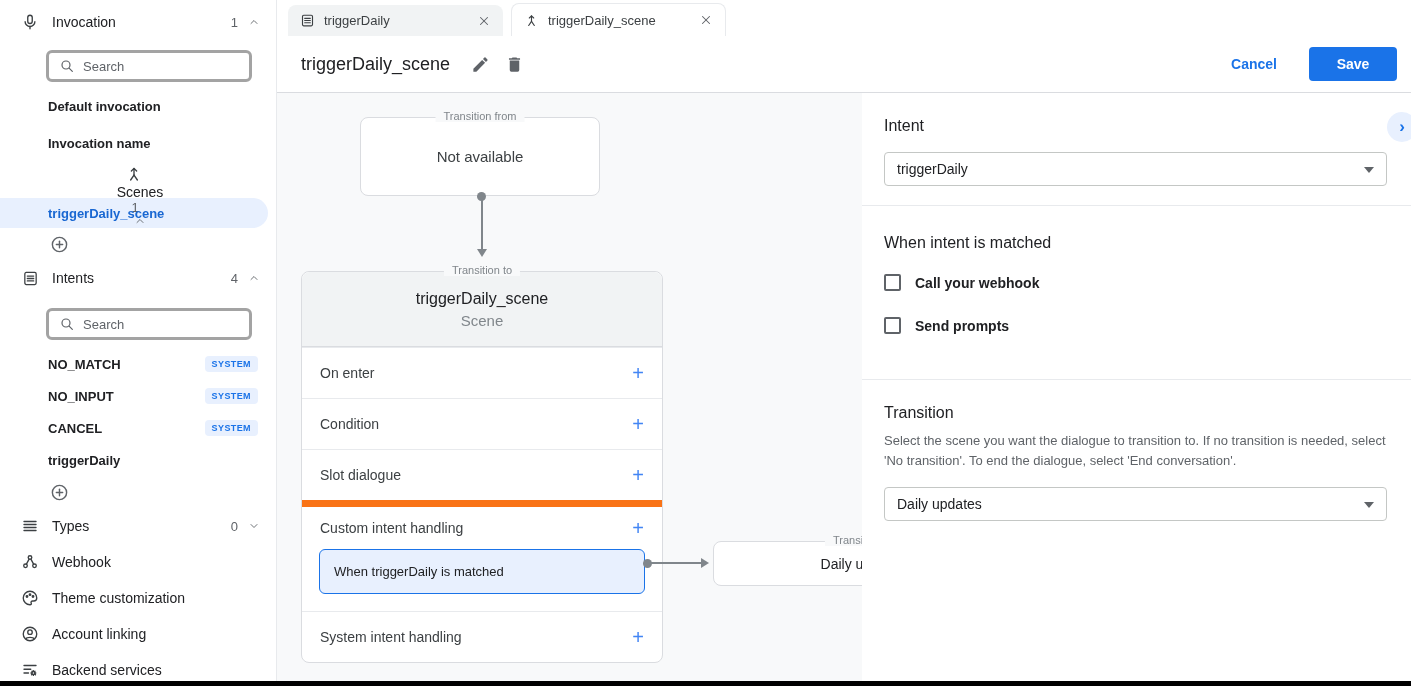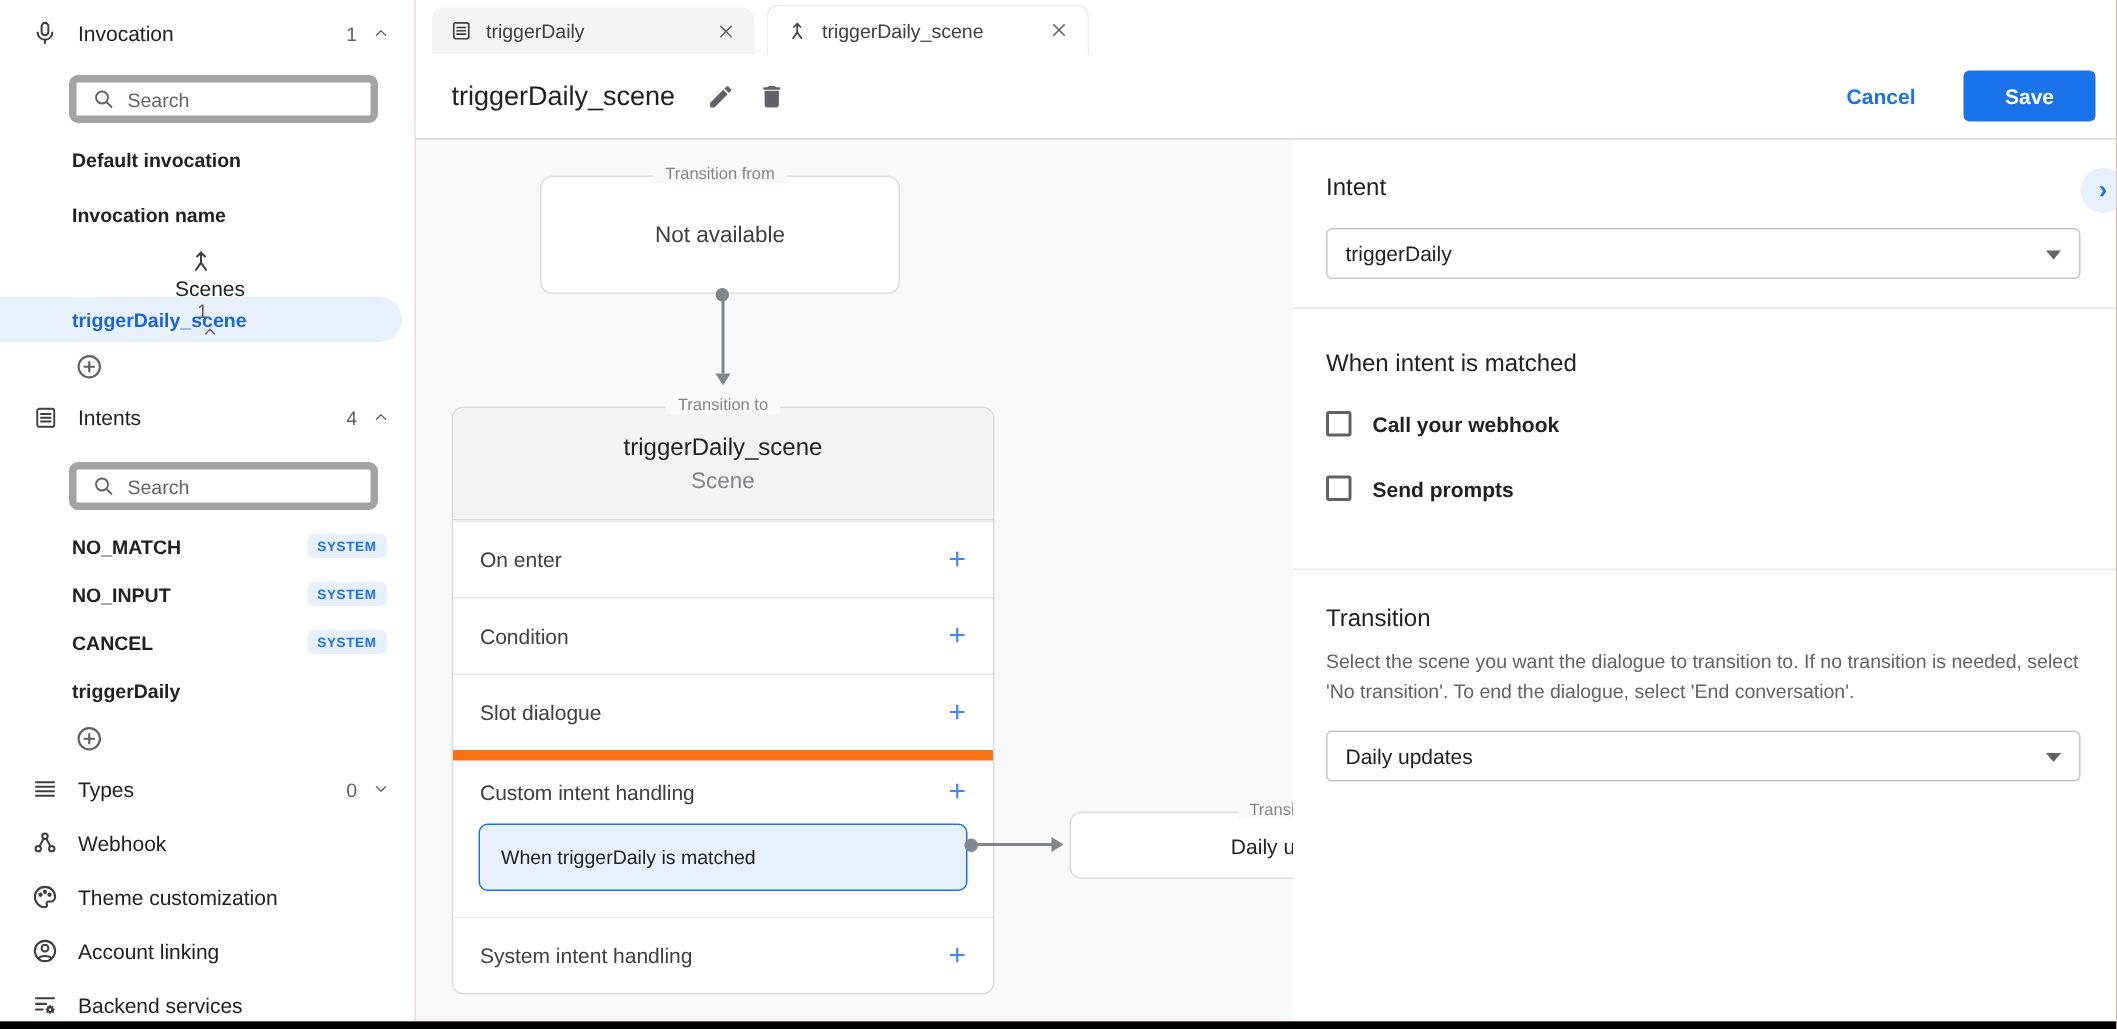--- a/index.html
+++ b/index.html
@@ -1,30 +1,30 @@
 <!DOCTYPE html>
 <html><head>
 <meta charset="utf-8">
 <style>
   * { margin:0; padding:0; box-sizing:border-box; }
   html,body { background:#fff; }
   body { font-family:"Liberation Sans", sans-serif; color:#202124; }
-  .app { position:relative; width:1411px; height:686px; background:#c2410c; overflow:hidden; }
+  .app { position:relative; width:1411px; height:686px; background:#1d4ed8; overflow:hidden; }
 
   
   .sidebar { position:absolute; left:0; top:0; width:277px; height:681px; background:#fff; border-right:1px solid #e8eaed; padding-top:6px; overflow:hidden; }
   .side-row { height:32px; display:flex; align-items:center; padding:0 16px 0 20px; cursor:pointer; }
   .side-row.tall { height:36px; }
   .side-ico { width:20px; height:20px; margin-right:12px; flex:0 0 20px; display:flex; align-items:center; justify-content:center; }
   .side-label { font-size:14px; color:#202124; flex:1; white-space:nowrap; }
   .side-count { font-size:13px; color:#5f6368; margin-right:10px; }
   .chev { width:12px; height:12px; display:block; }
   .sub-item { height:32px; display:flex; align-items:center; padding-left:48px; padding-right:16px; font-size:13px; font-weight:bold; color:#202124; cursor:pointer; }
   .badge { margin-left:auto; margin-right:2px; background:#e8f0fe; color:#1a73e8; font-size:9px; font-weight:bold; letter-spacing:.4px; padding:3px 7px; border-radius:4px; }
-  .search-wrap { margin:12px 24px 8px 46px; height:32px; border:5px solid #a3a3a3; border-radius:6px; display:flex; align-items:center; padding:0 10px; background:#fff; }
+  .search-wrap { margin:12px 24px 8px 46px; height:32px; border:3px solid #a3a3a3; border-radius:6px; display:flex; align-items:center; padding:0 10px; background:#fff; }
   .search-wrap svg { flex:0 0 16px; margin-right:8px; }
   .search-wrap input { border:none; outline:none; width:100%; font-size:13px; color:#202124; font-family:"Liberation Sans",sans-serif; background:transparent; }
   .search-wrap input::placeholder { color:#5f6368; }
   .selected-pill { height:30px; margin:2px 8px 0 0; display:flex; align-items:center; padding-left:48px; background:#e8f0fe; border-radius:0 16px 16px 0; font-size:13px; font-weight:bold; color:#1967d2; cursor:pointer; }
   .plus-row { height:32px; display:flex; align-items:center; padding-left:50px; cursor:pointer; }
 
   
   .tabbar { position:absolute; left:277px; top:0; right:0; height:36px; background:#fff; display:flex; align-items:flex-end; padding-left:11px; }
   .tab { width:215px; height:31px; display:flex; align-items:center; padding:0 12px; border-radius:8px 8px 0 0; font-size:13px; color:#3c4043; cursor:pointer; }
   .tab .tab-ico { margin-right:9px; display:flex; }

